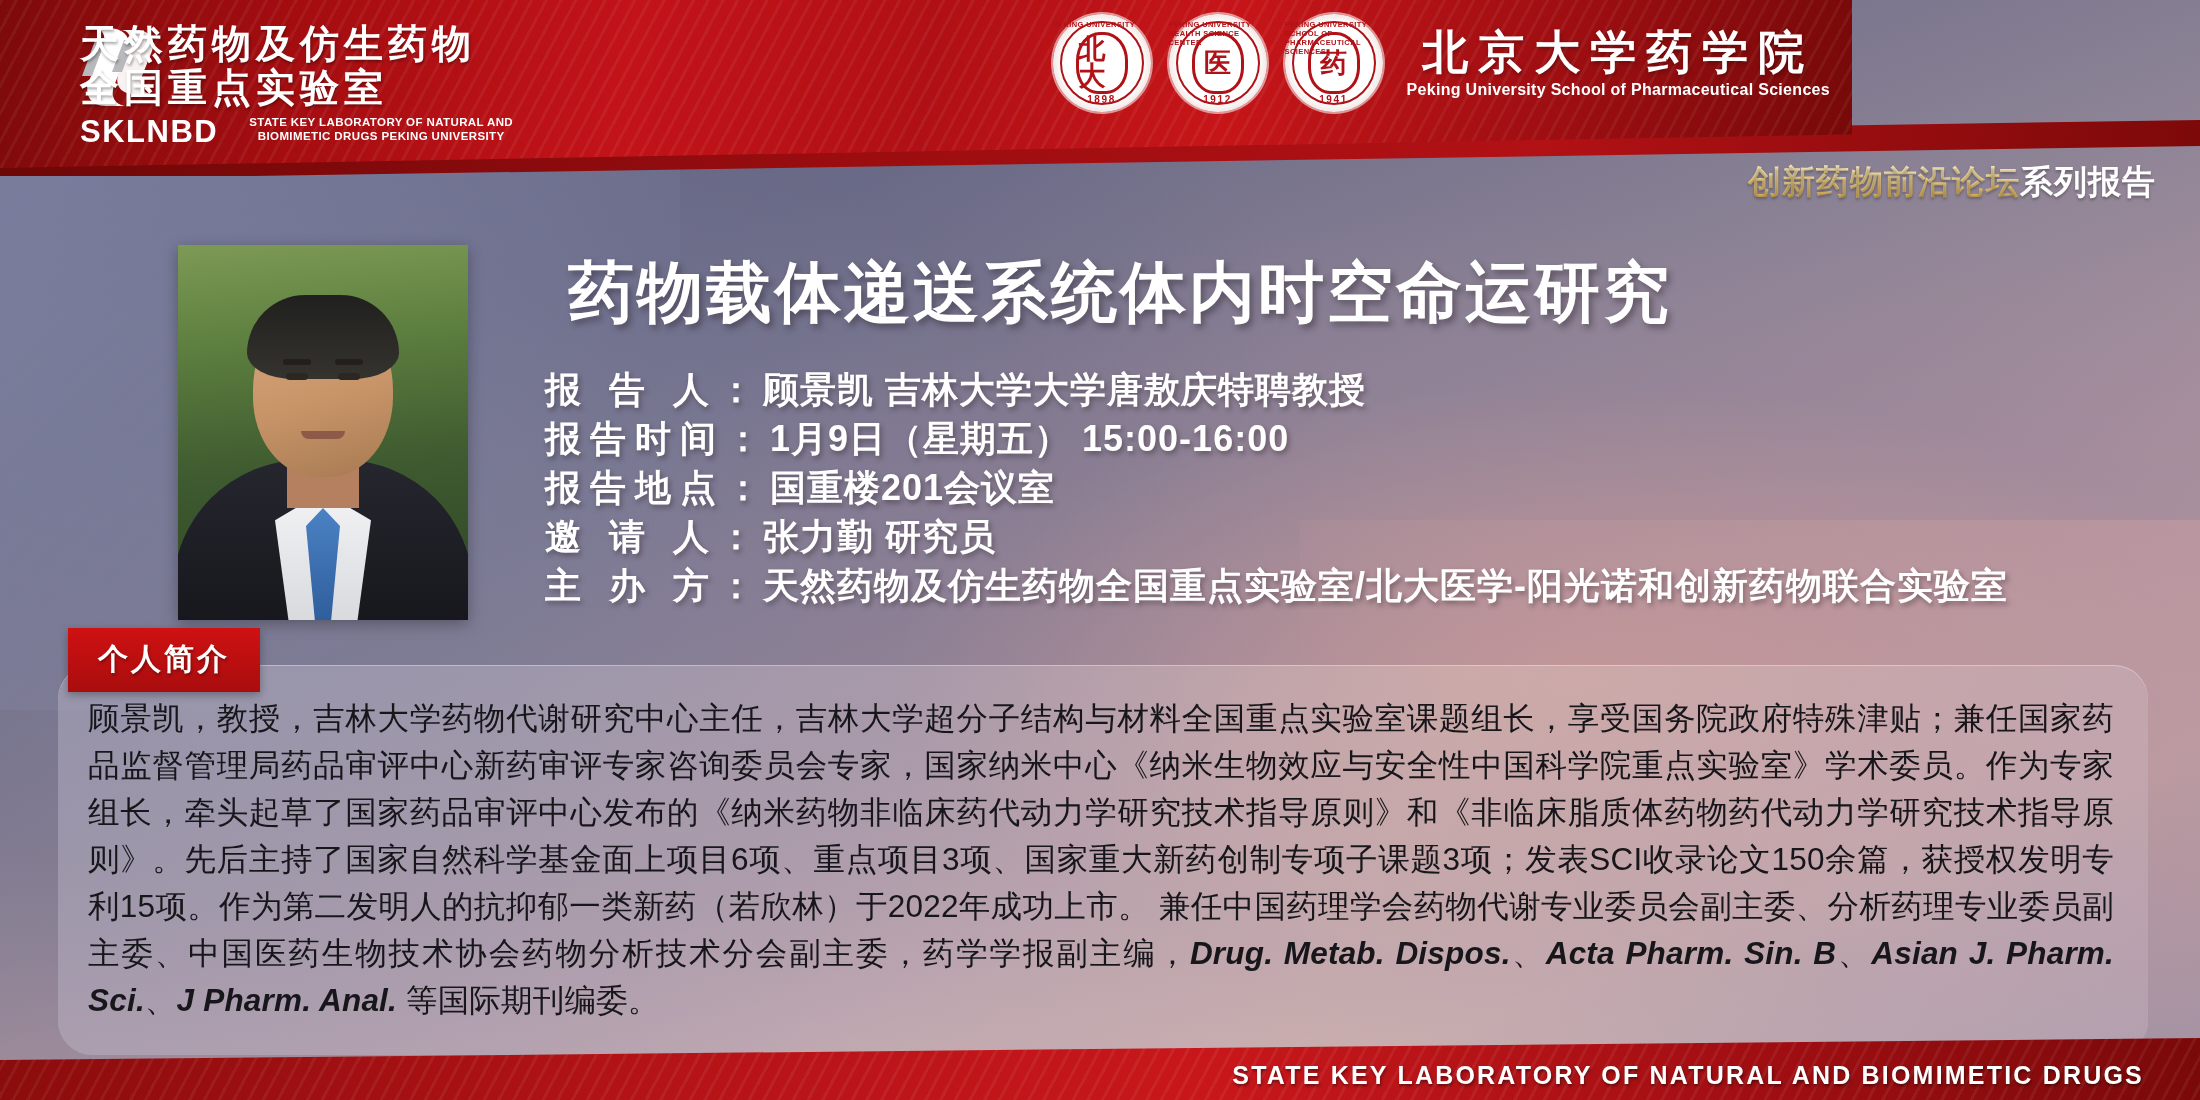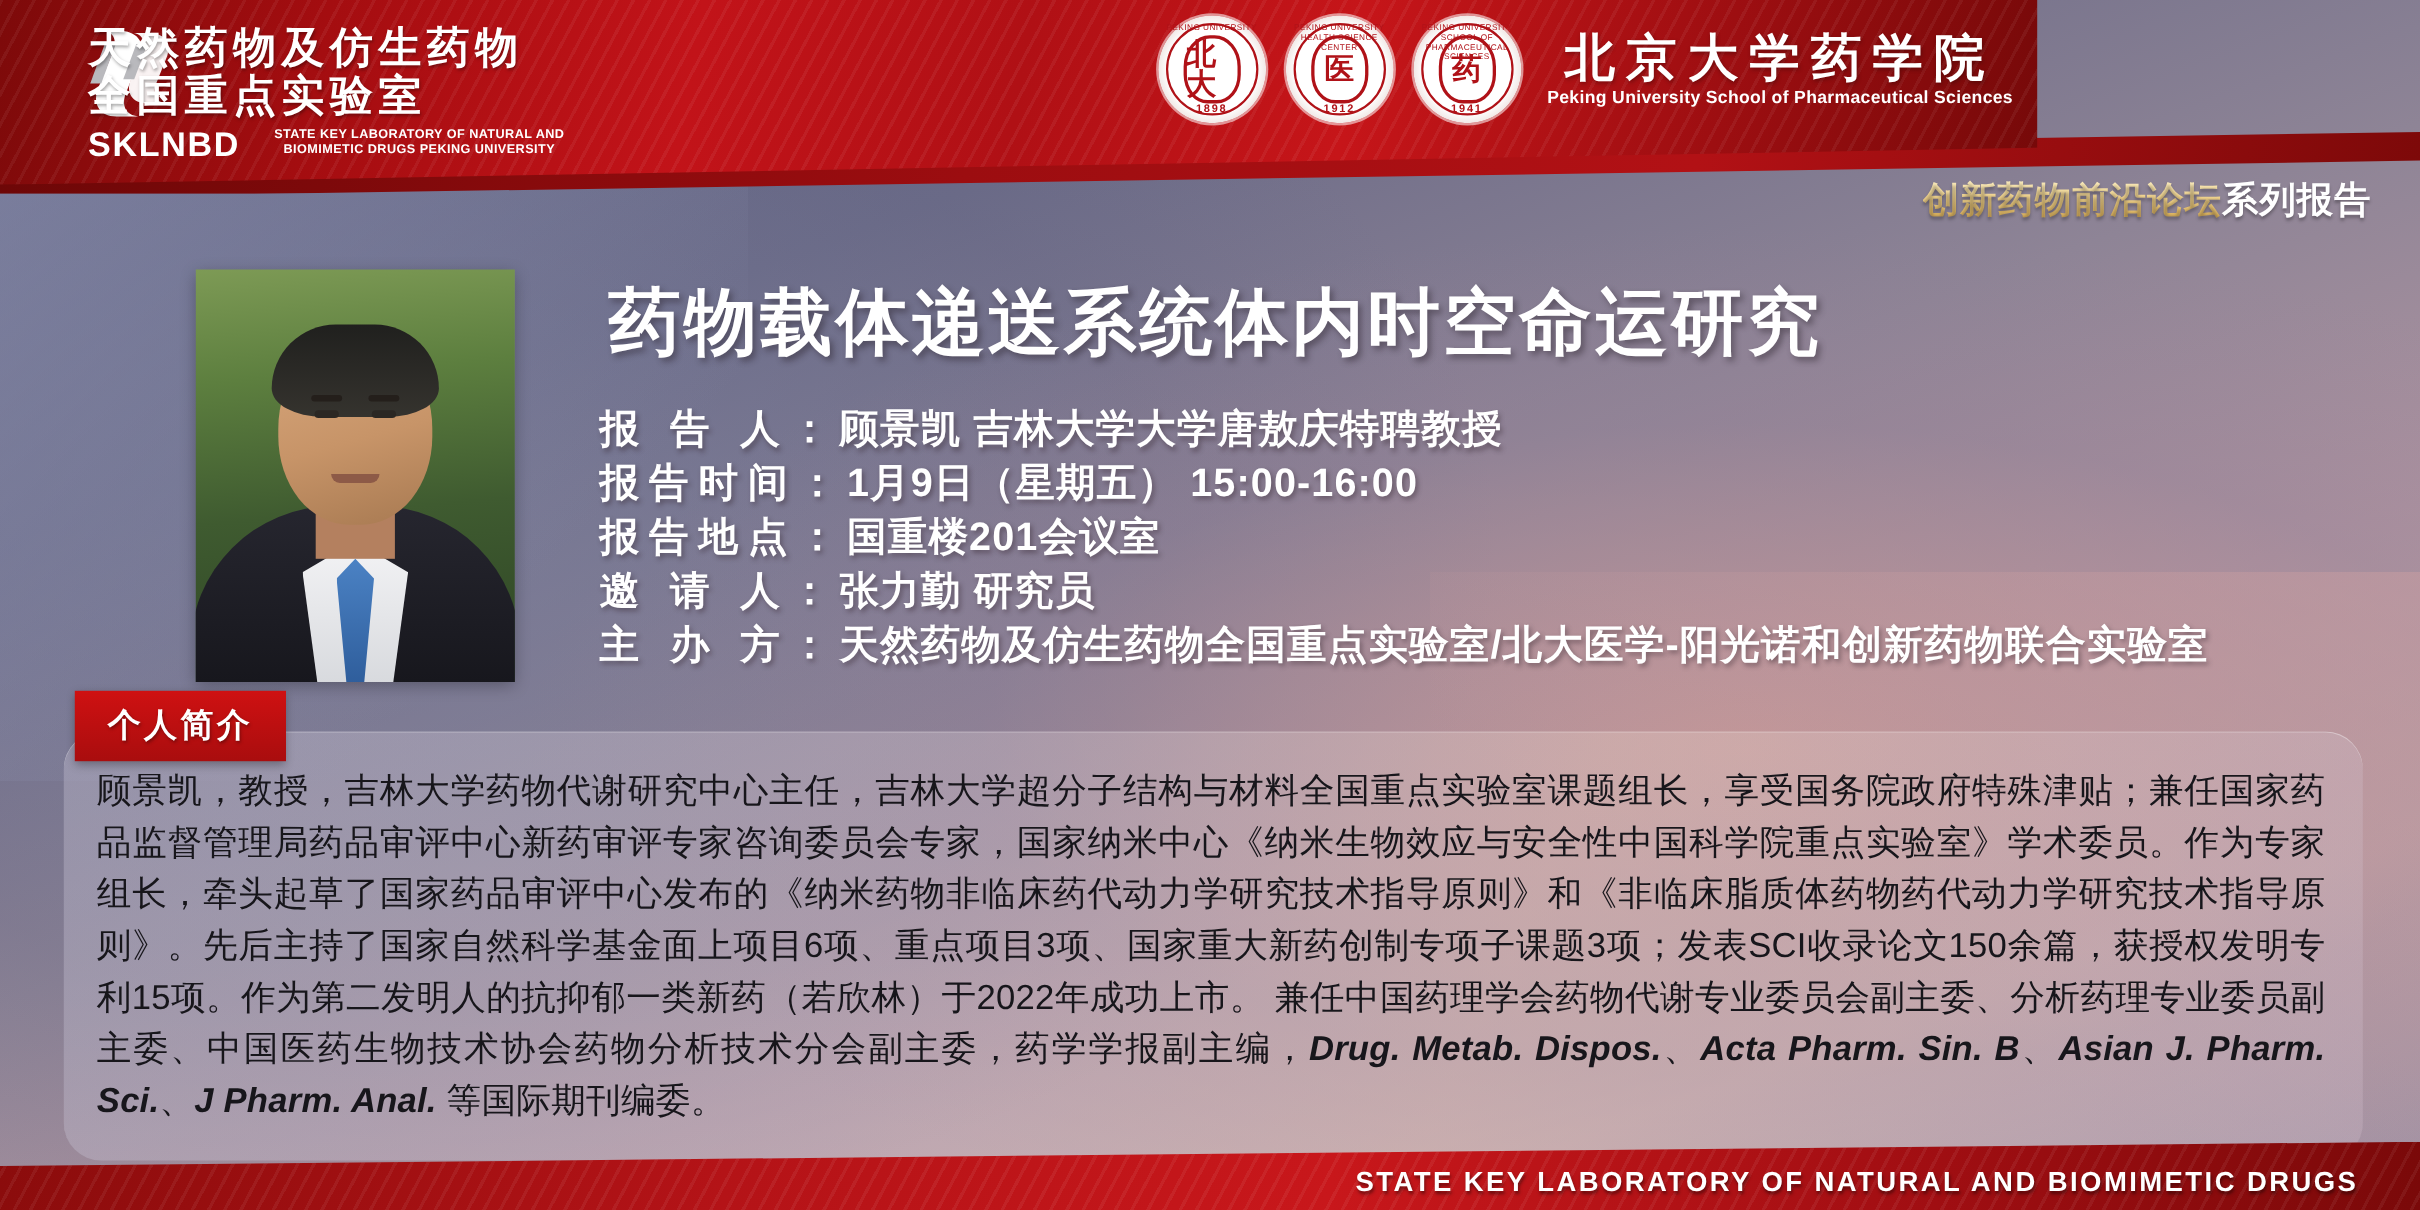--- a/index.html
+++ b/index.html
@@ -64,22 +64,22 @@
   .seal { width:98px; height:98px; border-radius:50%; position:relative;
           background:radial-gradient(circle at 50% 50%, #ffffff 0 58%, #f2eae8 70%, #ffffff 100%);
           box-shadow:0 0 0 2px rgba(255,255,255,.55); flex:none;
           display:flex; align-items:center; justify-content:center; }
   .seal::before { content:""; position:absolute; inset:7px; border-radius:50%; border:2px solid #b01218; }
   .seal-core { width:52px; height:62px; border-radius:46% 46% 42% 42%; border:3px solid #b01218;
                position:relative; display:flex; align-items:center; justify-content:center; }
   .seal-glyph { color:#b01218; font-size:27px; font-weight:700; line-height:1; }
   .seal-year { position:absolute; bottom:7px; left:0; right:0; text-align:center;
                color:#b01218; font-size:10px; font-weight:700; letter-spacing:1.6px; }
-  .seal-top { position:absolute; top:6px; left:0; right:0; text-align:center;
-              color:#b01218; font-size:7.5px; font-weight:400; letter-spacing:.4px; }
+  .seal-top { position:absolute; top:6px; left:0; right:0; 
+              color:#b01218; font-size:7.5px; font-weight:700; letter-spacing:.4px; }
   .pku-name { margin-left:6px; text-align:center; }
   .pku-cn { color:#fff; font-size:46px; font-weight:700; letter-spacing:10px; line-height:52px;
             font-family:"Liberation Serif","DejaVu Serif",serif;
             text-shadow:1px 2px 4px rgba(0,0,0,.3); }
   .pku-en { color:#fff; font-size:16px; font-weight:700; letter-spacing:.3px; margin-top:2px; }
 
   
   .series-line {
     position:absolute; right:44px; top:160px; z-index:4;
     font-size:33px; font-weight:700; letter-spacing:1px; white-space:nowrap;
@@ -117,21 +117,21 @@
     background:linear-gradient(180deg,#20201e,#35332e); }
   .p-eye { position:absolute; top:128px; width:22px; height:7px; border-radius:4px; background:#2b2723; }
   .p-eye.l { left:108px; } .p-eye.r { left:160px; }
   .p-brow { position:absolute; top:114px; width:28px; height:6px; border-radius:4px; background:#241f1b; }
   .p-brow.l { left:105px; } .p-brow.r { left:157px; }
   .p-mouth { position:absolute; left:50%; top:186px; transform:translateX(-50%);
     width:44px; height:8px; border-radius:0 0 22px 22px; background:#8d5a47; }
 
   
   .title {
-    position:absolute; left:553px; top:248px; z-index:4;
+    position:absolute; left:568px; top:248px; z-index:4;
     color:#fff; font-size:66px; font-weight:700; letter-spacing:3px; white-space:nowrap;
     text-shadow:3px 4px 6px rgba(40,30,40,.45);
   }
   .details { position:absolute; left:545px; top:365px; z-index:4; }
   .d-line {
     color:#fff; font-size:36px; font-weight:700; line-height:49px; letter-spacing:1px;
     white-space:nowrap; text-shadow:2px 3px 5px rgba(50,35,45,.45);
   }
   .d-label { letter-spacing:9px; }
 

